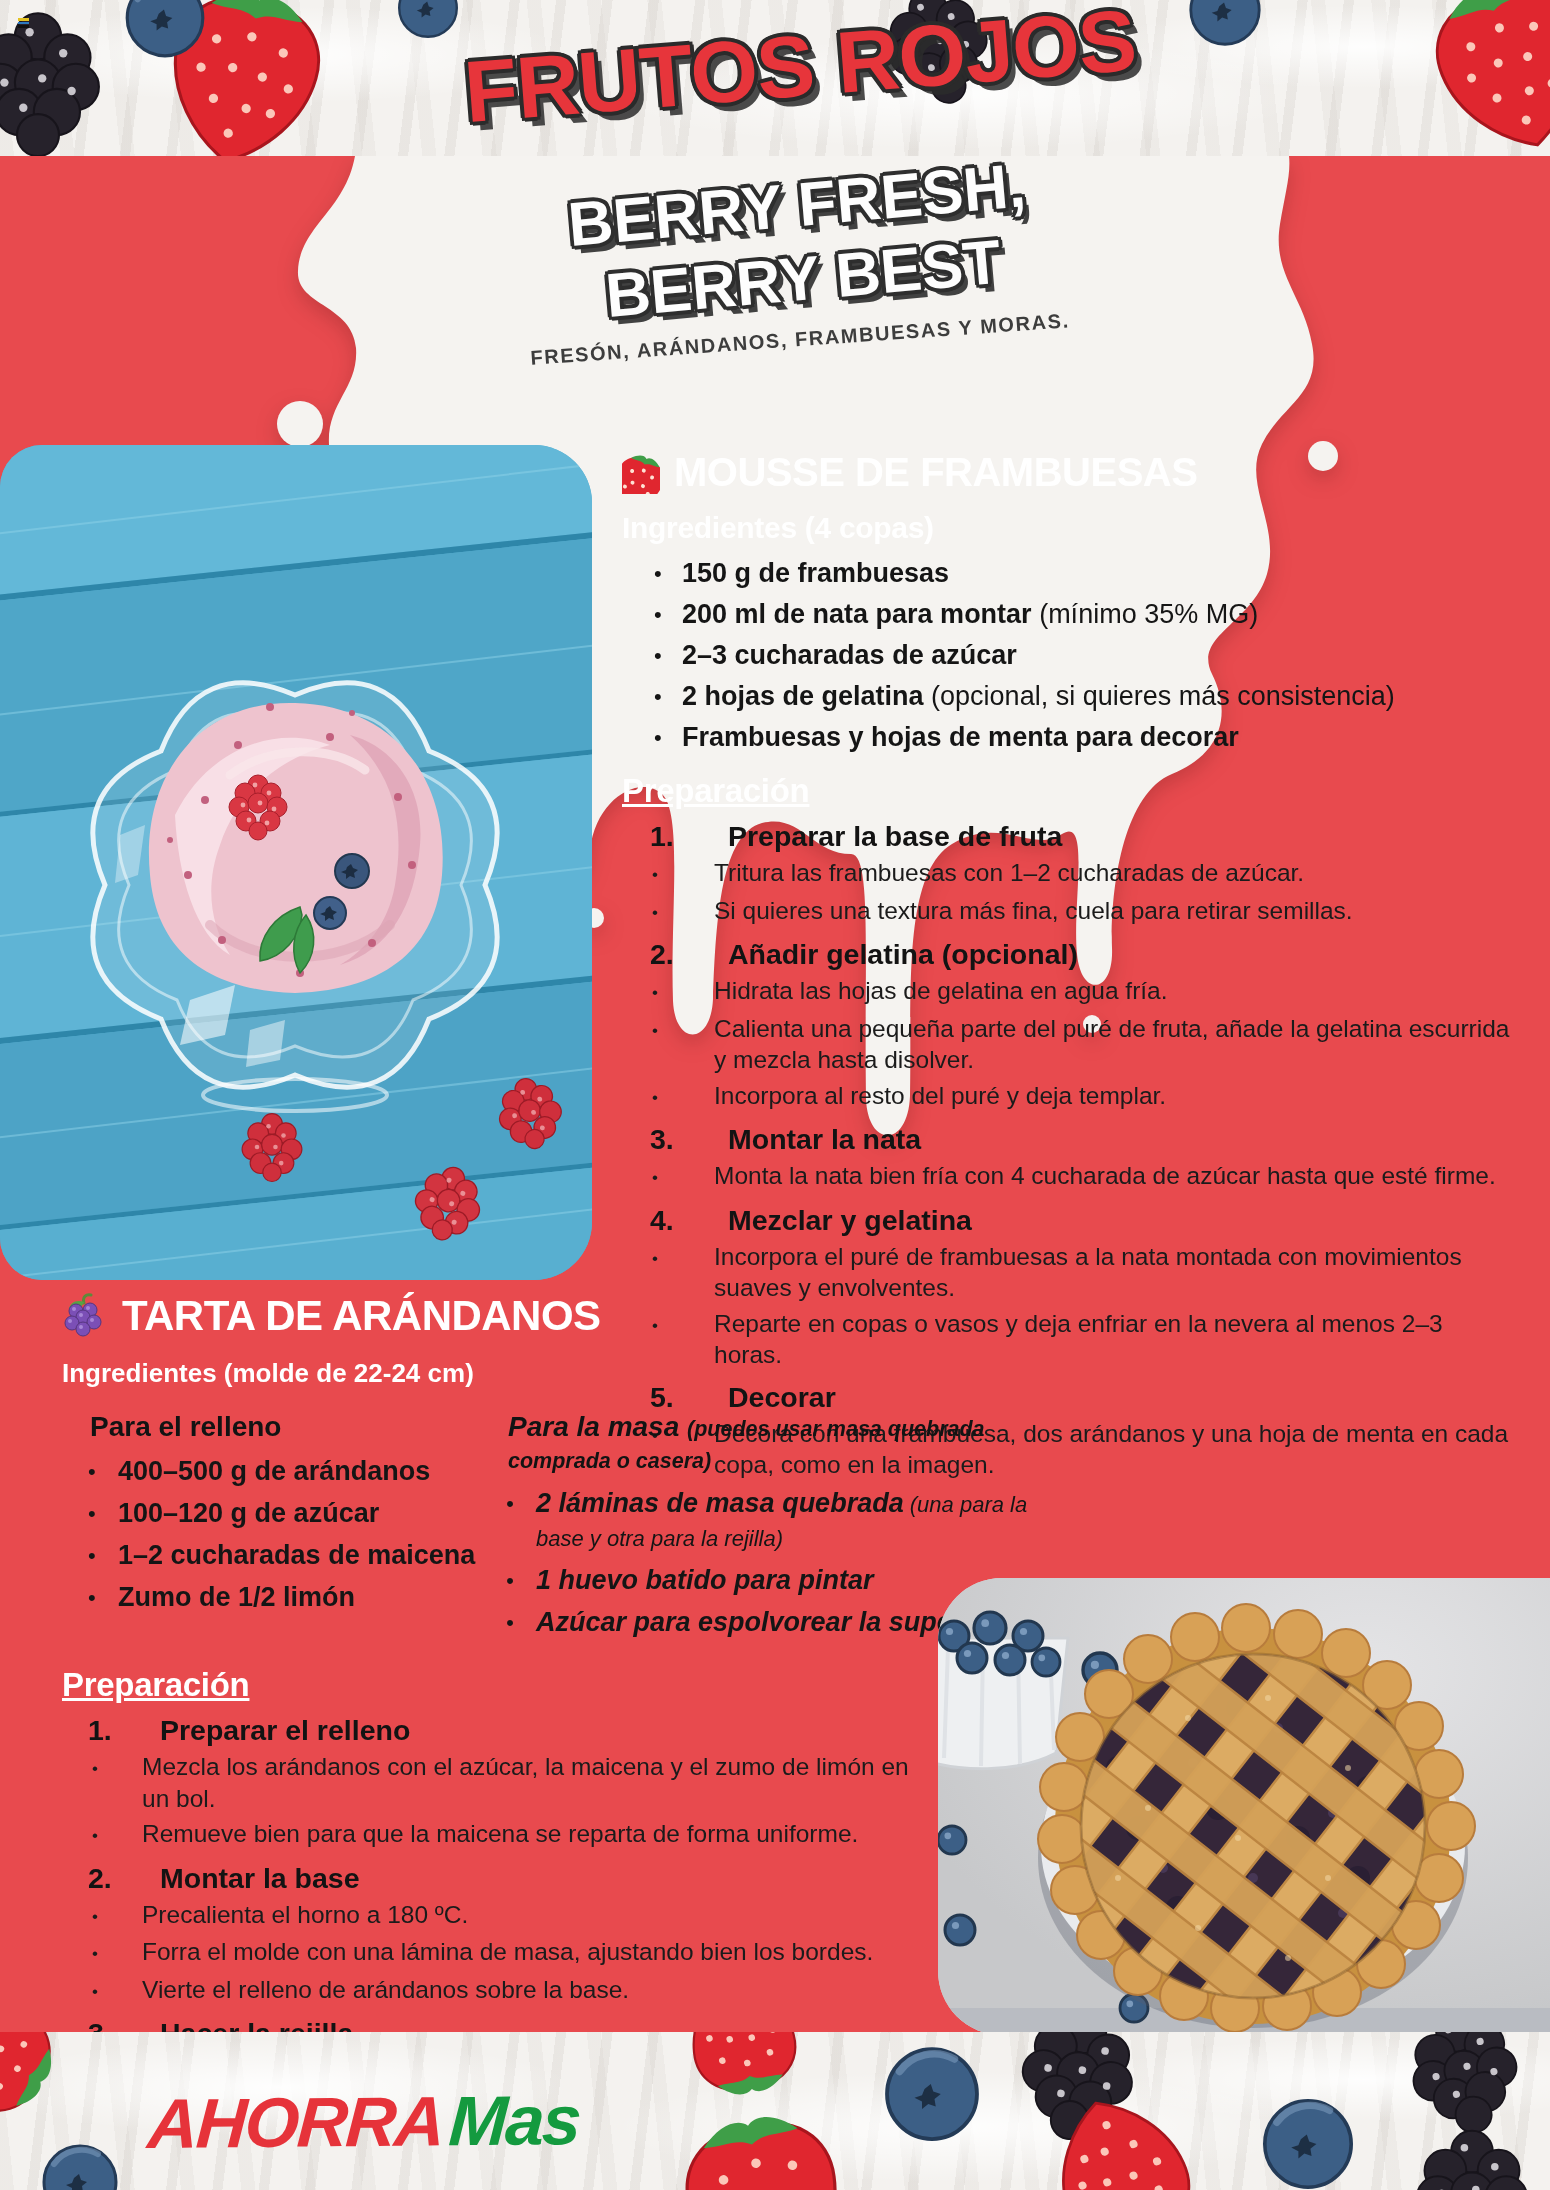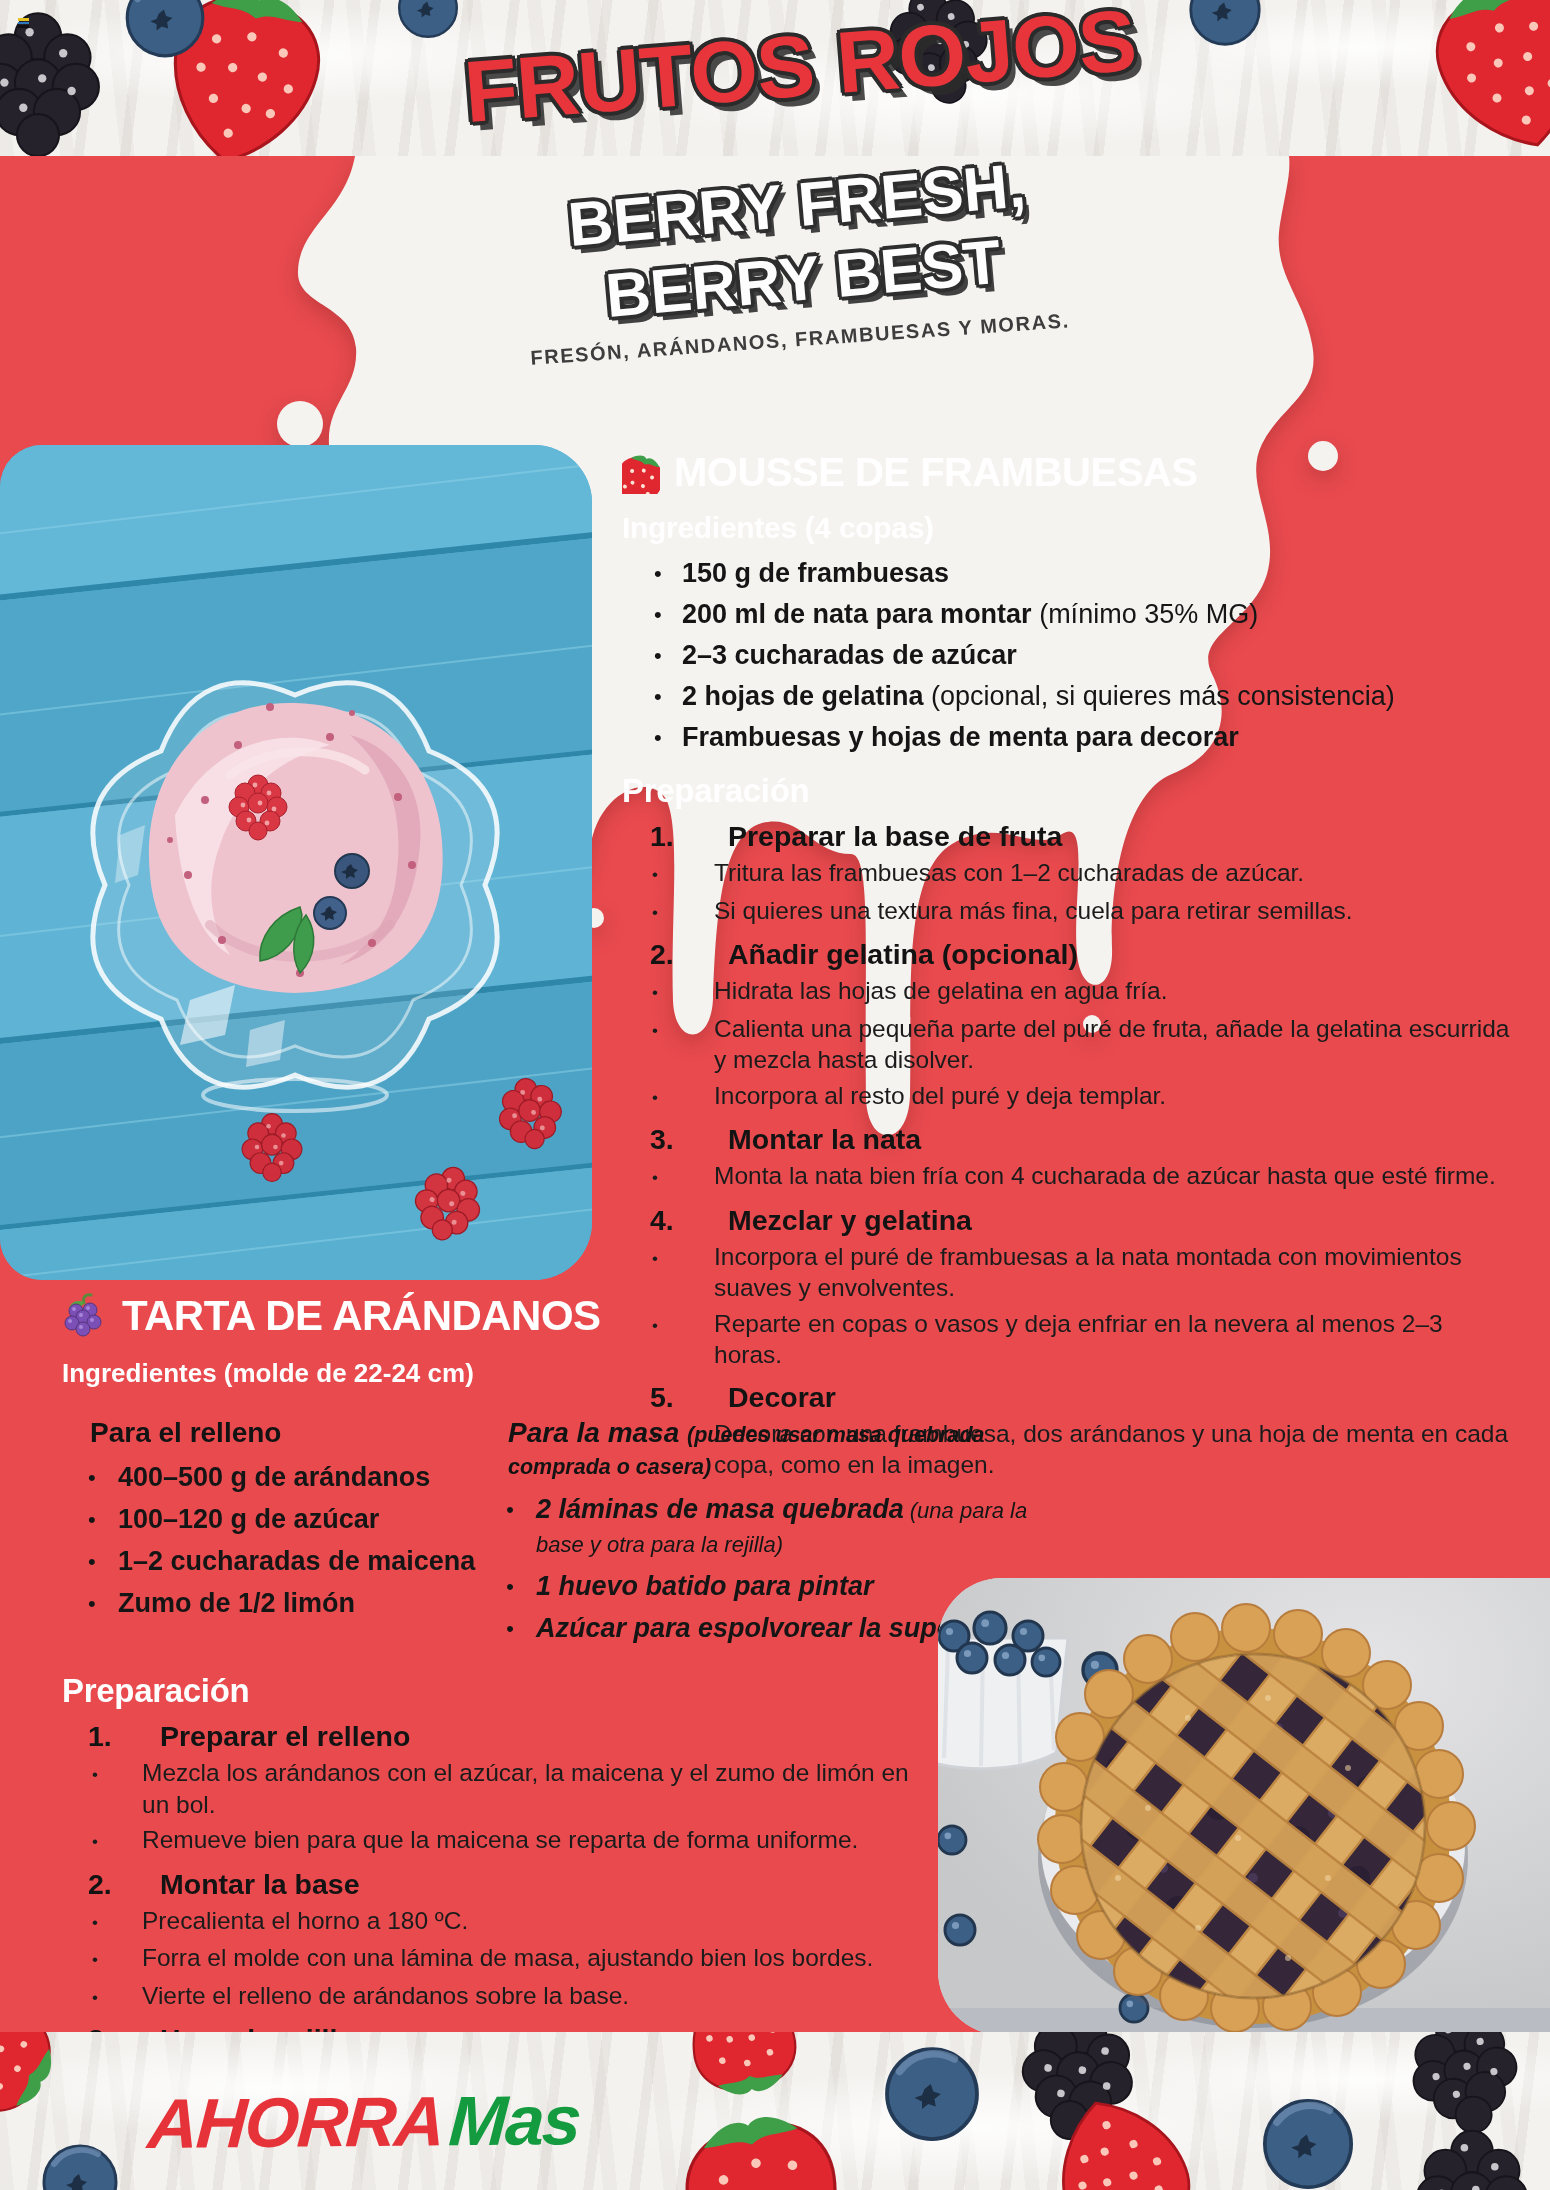--- a/index.html
+++ b/index.html
@@ -35,40 +35,40 @@
     font-size:20px;font-weight:700;color:#3d3d3d;letter-spacing:1.6px;transform:rotate(-4deg);}
   
   .mousse-photo{position:absolute;left:0;top:445px;width:592px;height:835px;
     border-radius:42px 58px 58px 42px;overflow:hidden;}
   .pie-photo{position:absolute;left:938px;top:1578px;width:612px;height:457px;
     border-radius:64px 0 0 64px;overflow:hidden;}
   
   .white-h{color:#fff;font-weight:900;}
   .m-title{display:flex;align-items:center;gap:14px;font-size:40px;letter-spacing:-.5px;}
   .sec-head{font-size:30px;margin-top:16px;letter-spacing:-.3px;}
-  .prep-head{font-size:33px;margin-top:18px;letter-spacing:-.3px;}
+  .prep-head{font-size:33px;margin-top:18px;letter-spacing:-.3px;text-decoration:underline;}
   ul.ing{list-style:none;margin:12px 0 0 0;padding:0;}
   ul.ing li{display:flex;margin:8px 0;font-size:27px;color:#151515;line-height:33px;}
   ul.ing .dot{width:60px;padding-left:32px;box-sizing:border-box;font-size:22px;flex:none;}
   ul.ing .txt{flex:1;}
   ul.ing .b{font-weight:800;}
   ul.ing .r{font-weight:500;}
   .steps{margin-top:10px;}
   .step-head{display:flex;margin:10px 0 2px 0;font-weight:800;color:#131313;font-size:28.5px;padding-left:28px;}
   .step-num{width:78px;flex:none;}
   ul.step-bullets{list-style:none;margin:0;padding:0 0 0 30px;}
   ul.step-bullets li{display:flex;font-size:24.5px;font-weight:500;color:#1b1b1b;line-height:31.5px;margin:4px 0;}
   ul.step-bullets .dot2{width:62px;flex:none;font-size:17px;padding-top:2px;}
   ul.step-bullets .sbt{flex:1;}
   .mousse-recipe{position:absolute;left:622px;top:450px;width:888px;}
   
   .tarta{position:absolute;left:62px;top:1292px;width:1010px;}
   .t-title{display:flex;align-items:center;gap:16px;font-size:42px;letter-spacing:-.5px;}
   .t-ing-head{font-size:26px;margin-top:18px;}
-  .cols{display:flex;margin-top:28px;}
+  .cols{display:flex;margin-top:22px;}
   .col1{width:418px;flex:none;}
   .col2{width:590px;flex:none;font-style:italic;}
   .colhead{font-weight:800;font-size:28px;color:#131313;padding-left:28px;}
   .colnote{font-weight:800;font-size:21.5px;color:#131313;}
   .cols ul.ing li{margin:9px 0;}
   .cols ul.ing .dot{width:56px;padding-left:26px;}
   .cols .r{font-size:22px;}
   .tarta .steps{width:880px;}
   .tarta ul.step-bullets .dot2{width:50px;}
   .tarta .step-num{width:72px;}

